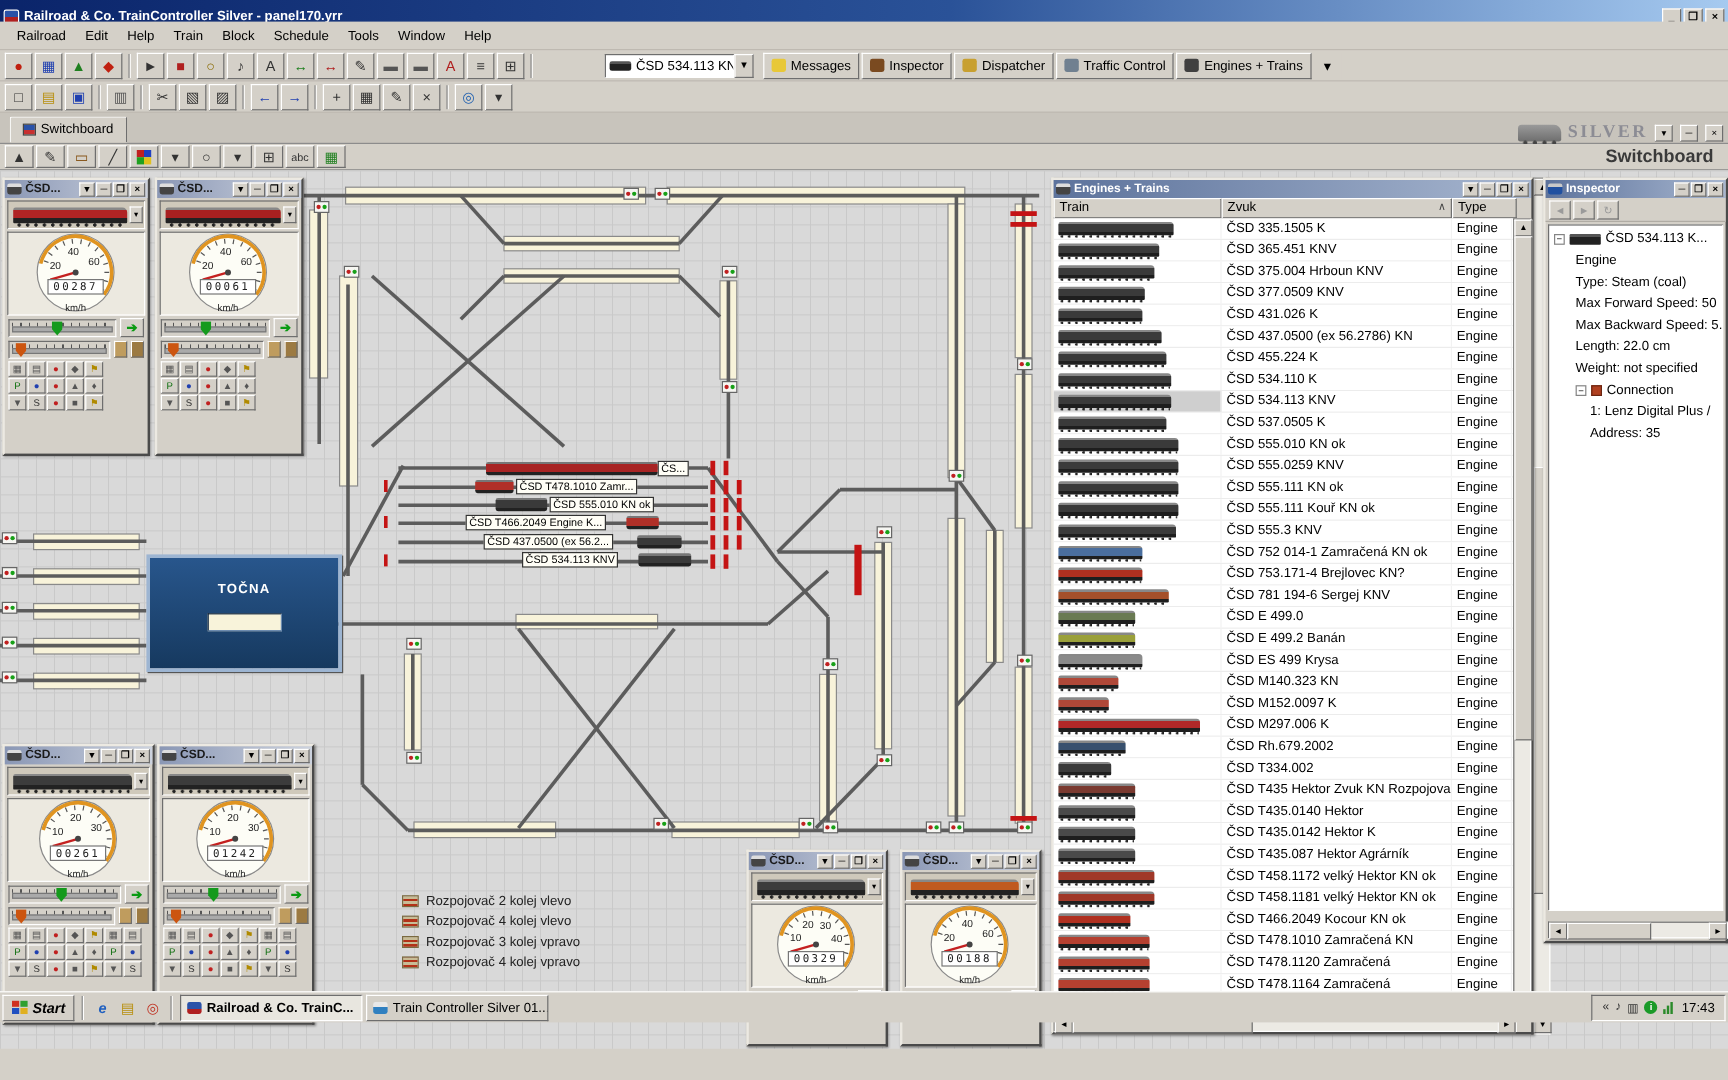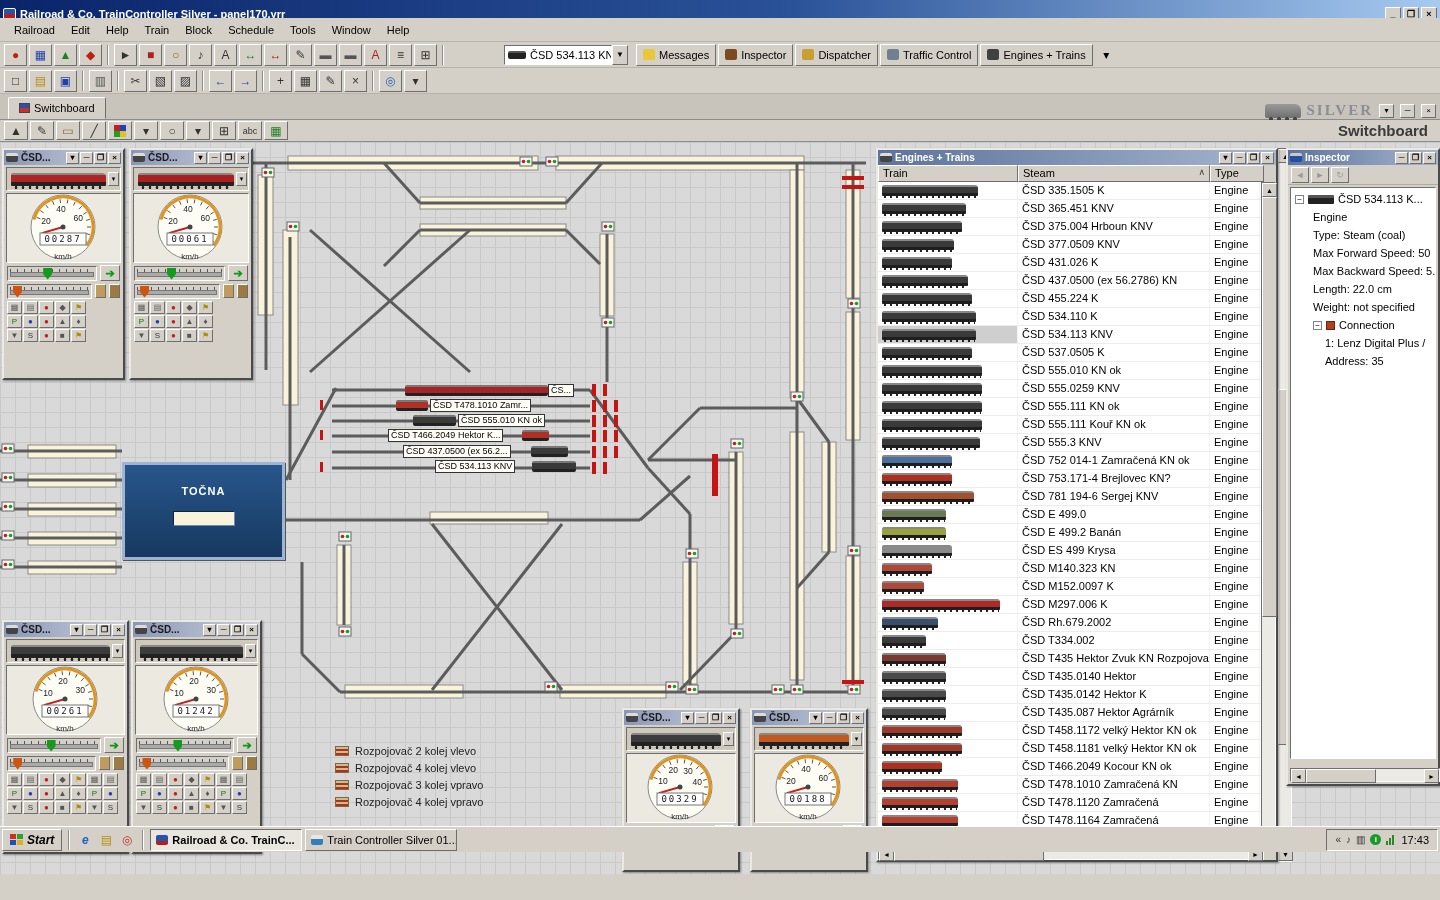--- a/index.html
+++ b/index.html
@@ -441,21 +441,21 @@
         <circle cx="775.5" cy="547.5" r="1.8" fill="#c02020"></circle>
         <circle cx="780.5" cy="547.5" r="1.8" fill="#18a018"></circle>
       </svg>
     <div id="labels">
         <div class="st-label" style="left: 548px; top: 242px;">ČS...</div>
         <div class="st-loco" style="left: 405px; top: 243px; width: 143px; background: linear-gradient(rgb(119, 119, 119) 0px, rgb(119, 119, 119) 2px, rgb(168, 36, 36) 2px, rgb(168, 36, 36) 8px, rgb(34, 34, 34) 8px);"></div>
         <div class="st-label" style="left: 430px; top: 257px;">ČSD T478.1010 Zamr...</div>
         <div class="st-loco" style="left: 396px; top: 258px; width: 32px; background: linear-gradient(rgb(119, 119, 119) 0px, rgb(119, 119, 119) 2px, rgb(176, 48, 40) 2px, rgb(176, 48, 40) 8px, rgb(34, 34, 34) 8px);"></div>
         <div class="st-label" style="left: 458px; top: 272px;">ČSD 555.010 KN ok</div>
         <div class="st-loco" style="left: 413px; top: 273px; width: 43px; background: linear-gradient(rgb(119, 119, 119) 0px, rgb(119, 119, 119) 2px, rgb(58, 58, 58) 2px, rgb(58, 58, 58) 8px, rgb(34, 34, 34) 8px);"></div>
-        <div class="st-label" style="left: 388px; top: 287px;">ČSD T466.2049 Hektor K...</div>
+        <div class="st-label" style="left: 388px; top: 287px;">ČSD T466.2049 Engine K...</div>
         <div class="st-loco" style="left: 522px; top: 288px; width: 27px; background: linear-gradient(rgb(119, 119, 119) 0px, rgb(119, 119, 119) 2px, rgb(176, 48, 40) 2px, rgb(176, 48, 40) 8px, rgb(34, 34, 34) 8px);"></div>
         <div class="st-label" style="left: 403px; top: 303px;">ČSD 437.0500 (ex 56.2...</div>
         <div class="st-loco" style="left: 531px; top: 304px; width: 37px; background: linear-gradient(rgb(119, 119, 119) 0px, rgb(119, 119, 119) 2px, rgb(58, 58, 58) 2px, rgb(58, 58, 58) 8px, rgb(34, 34, 34) 8px);"></div>
         <div class="st-label" style="left: 435px; top: 318px;">ČSD 534.113 KNV</div>
         <div class="st-loco" style="left: 532px; top: 319px; width: 44px; background: linear-gradient(rgb(119, 119, 119) 0px, rgb(119, 119, 119) 2px, rgb(58, 58, 58) 2px, rgb(58, 58, 58) 8px, rgb(34, 34, 34) 8px);"></div>
       </div>
 
     <div id="tocna">
       <div class="tlabel">TOČNA</div>
       <div class="tbox"></div>
@@ -919,21 +919,21 @@
         <span class="wbtns">
           <span class="wb">▾</span>
           <span class="wb">─</span>
           <span class="wb">❐</span>
           <span class="wb">×</span>
         </span>
       </div>
       <div class="ehead">
         <div class="ecol c1">Train</div>
         <div class="ecol c2">
-            <span>Steam</span>
+            <span>Zvuk</span>
             <span class="sortg">∧</span>
           </div>
         <div class="ecol c3">Type</div>
       </div>
       <div id="erows">
           <div class="erow">
             <div class="ecell tcell">
               <div class="loco-thumb" style="width: 96px; background: linear-gradient(rgb(136, 136, 136) 0px, rgb(136, 136, 136) 2px, rgb(58, 58, 58) 2px, rgb(58, 58, 58) 8px, rgb(30, 30, 30) 8px);"></div>
             </div>
             <div class="ecell ncell">ČSD 335.1505 K</div>

